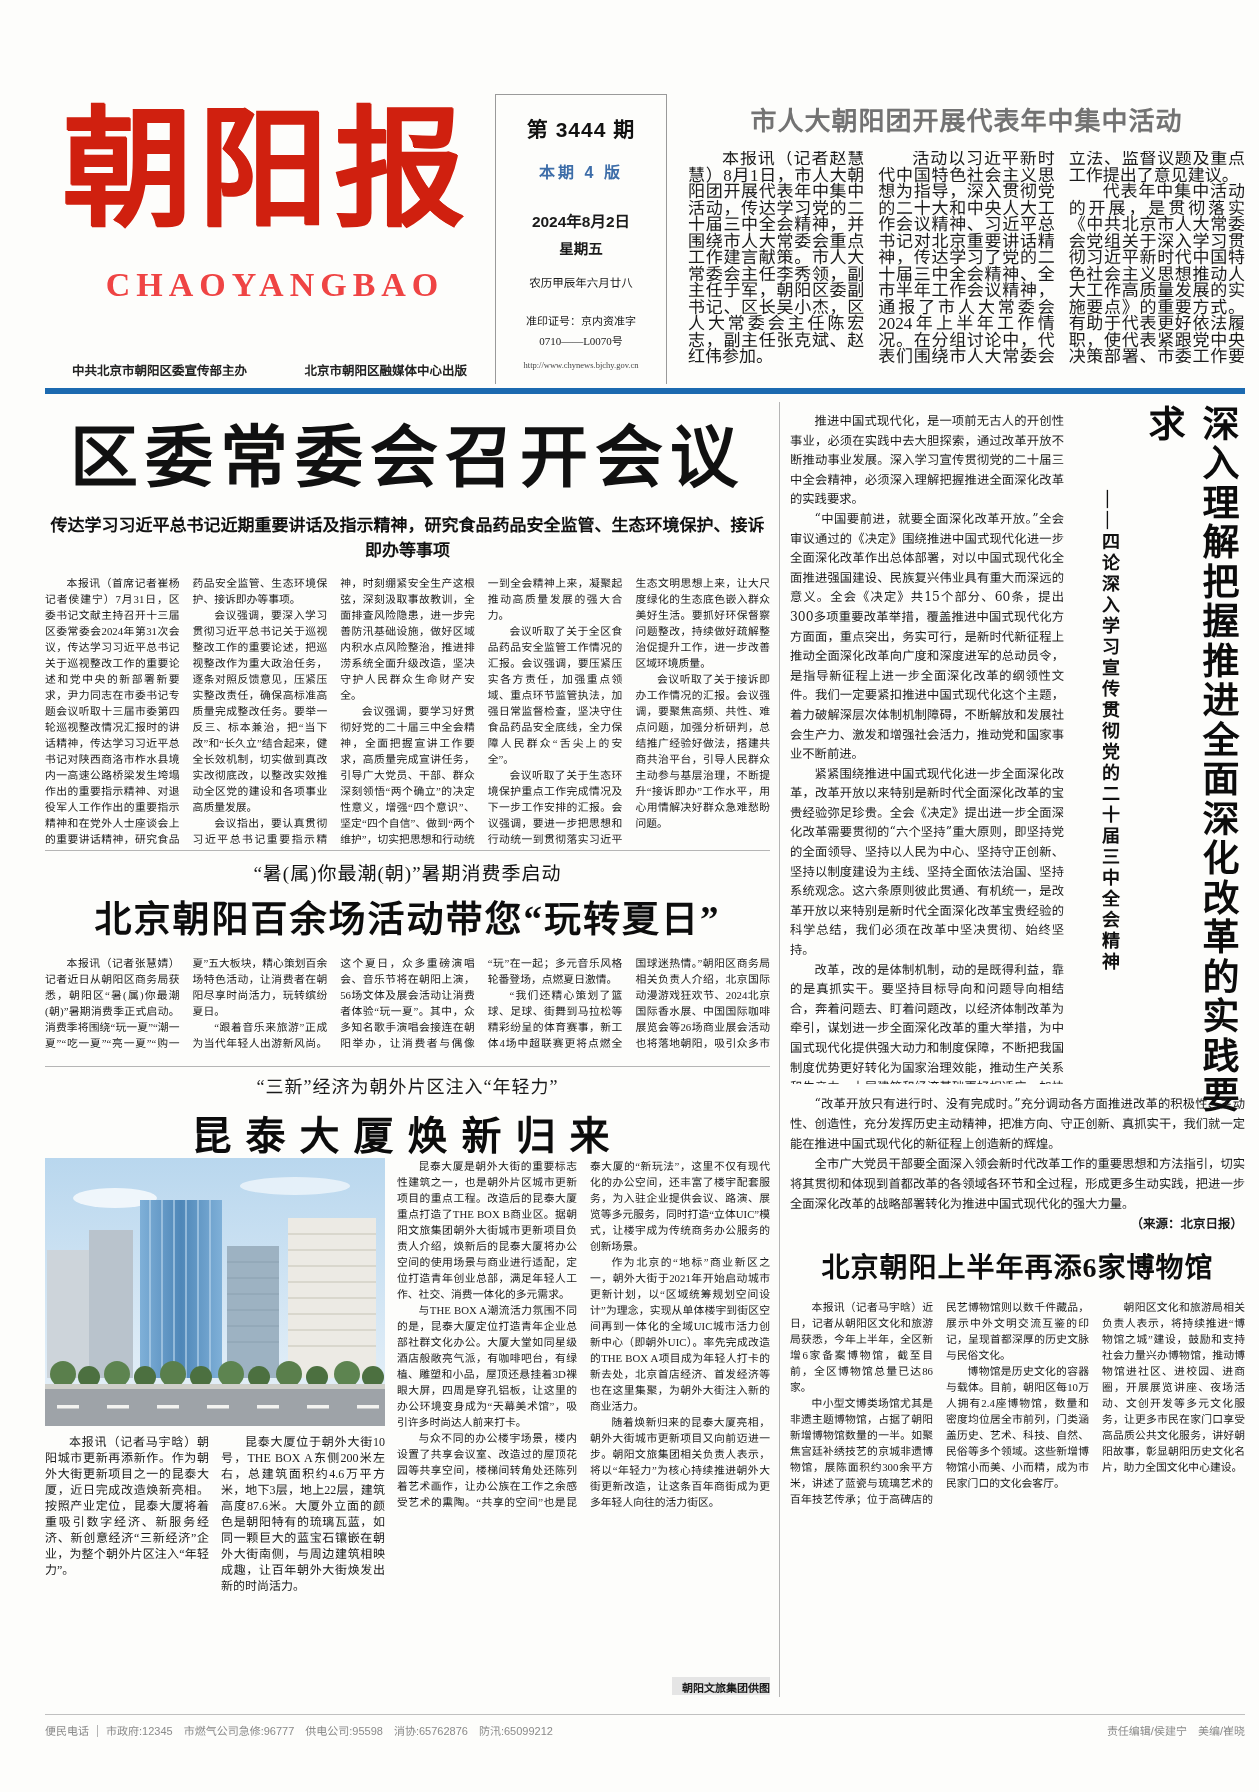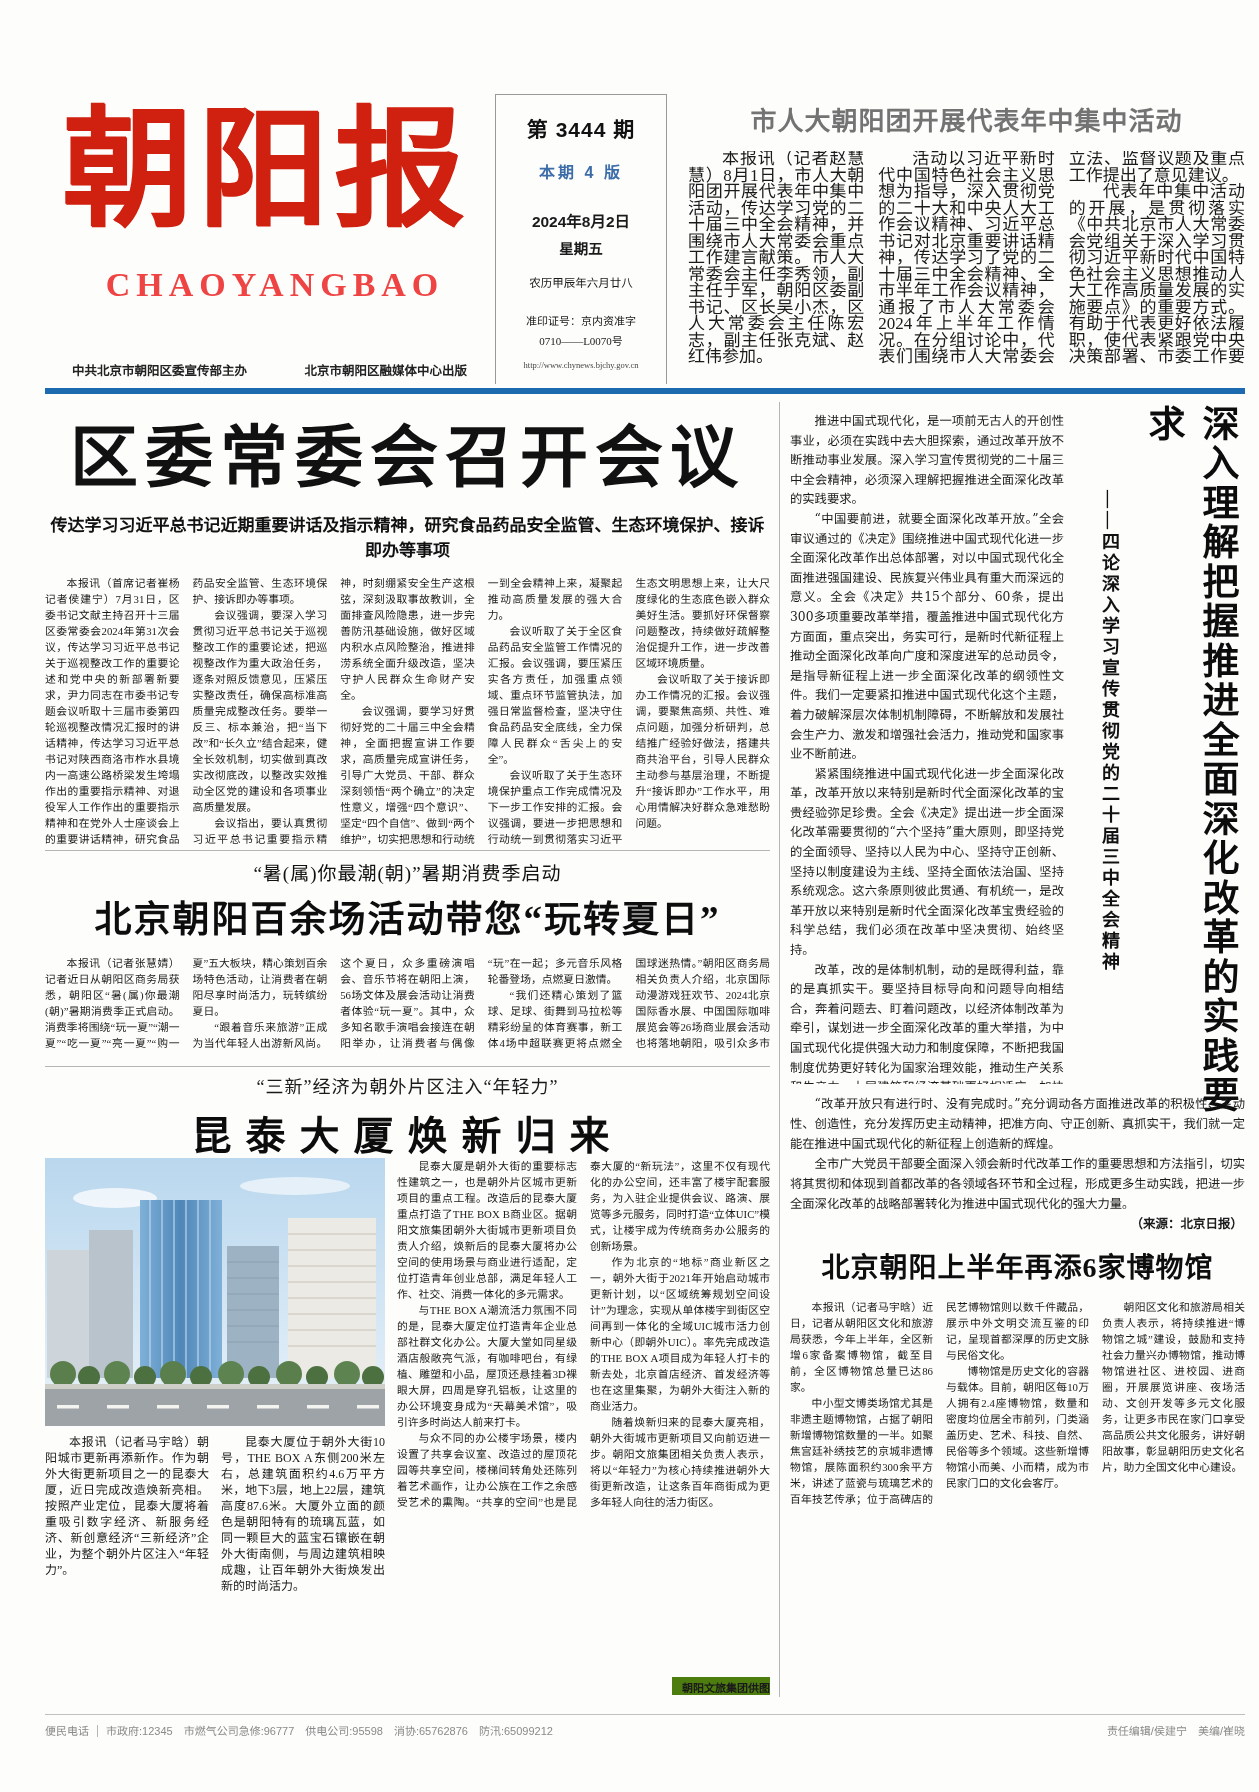--- a/index.html
+++ b/index.html
@@ -129,21 +129,21 @@
     font-size:12px; line-height:16px; text-align:justify;
   }
   .kuntai-right {
     position:absolute; left:352px; top:0; width:373px; height:535px; overflow:hidden;
     column-count:2; column-gap:13px;
     font-size:10.8px; line-height:16px; text-align:justify;
   }
   .kuntai-right p { margin:0; text-indent:2em; }
   .kuntai-intro p { margin:0; text-indent:2em; }
   .credit {
-    position:absolute; right:0; bottom:0; background:#4d7c0f; padding:2px 0 0 10px;
+    position:absolute; right:0; bottom:0; background:#e5e5e5; padding:2px 0 0 10px;
     font-size:11px; font-weight:700;
   }
   
   .museum { position:absolute; left:790px; top:1245px; width:455px; }
   .museum h2 {
     margin:0; text-align:center; font-size:28px; font-weight:900; color:#0d0d0d;
     letter-spacing:1px; font-family:"Liberation Serif",serif;
   }
   .museum .bt {
     margin-top:14px; height:400px; overflow:hidden;

